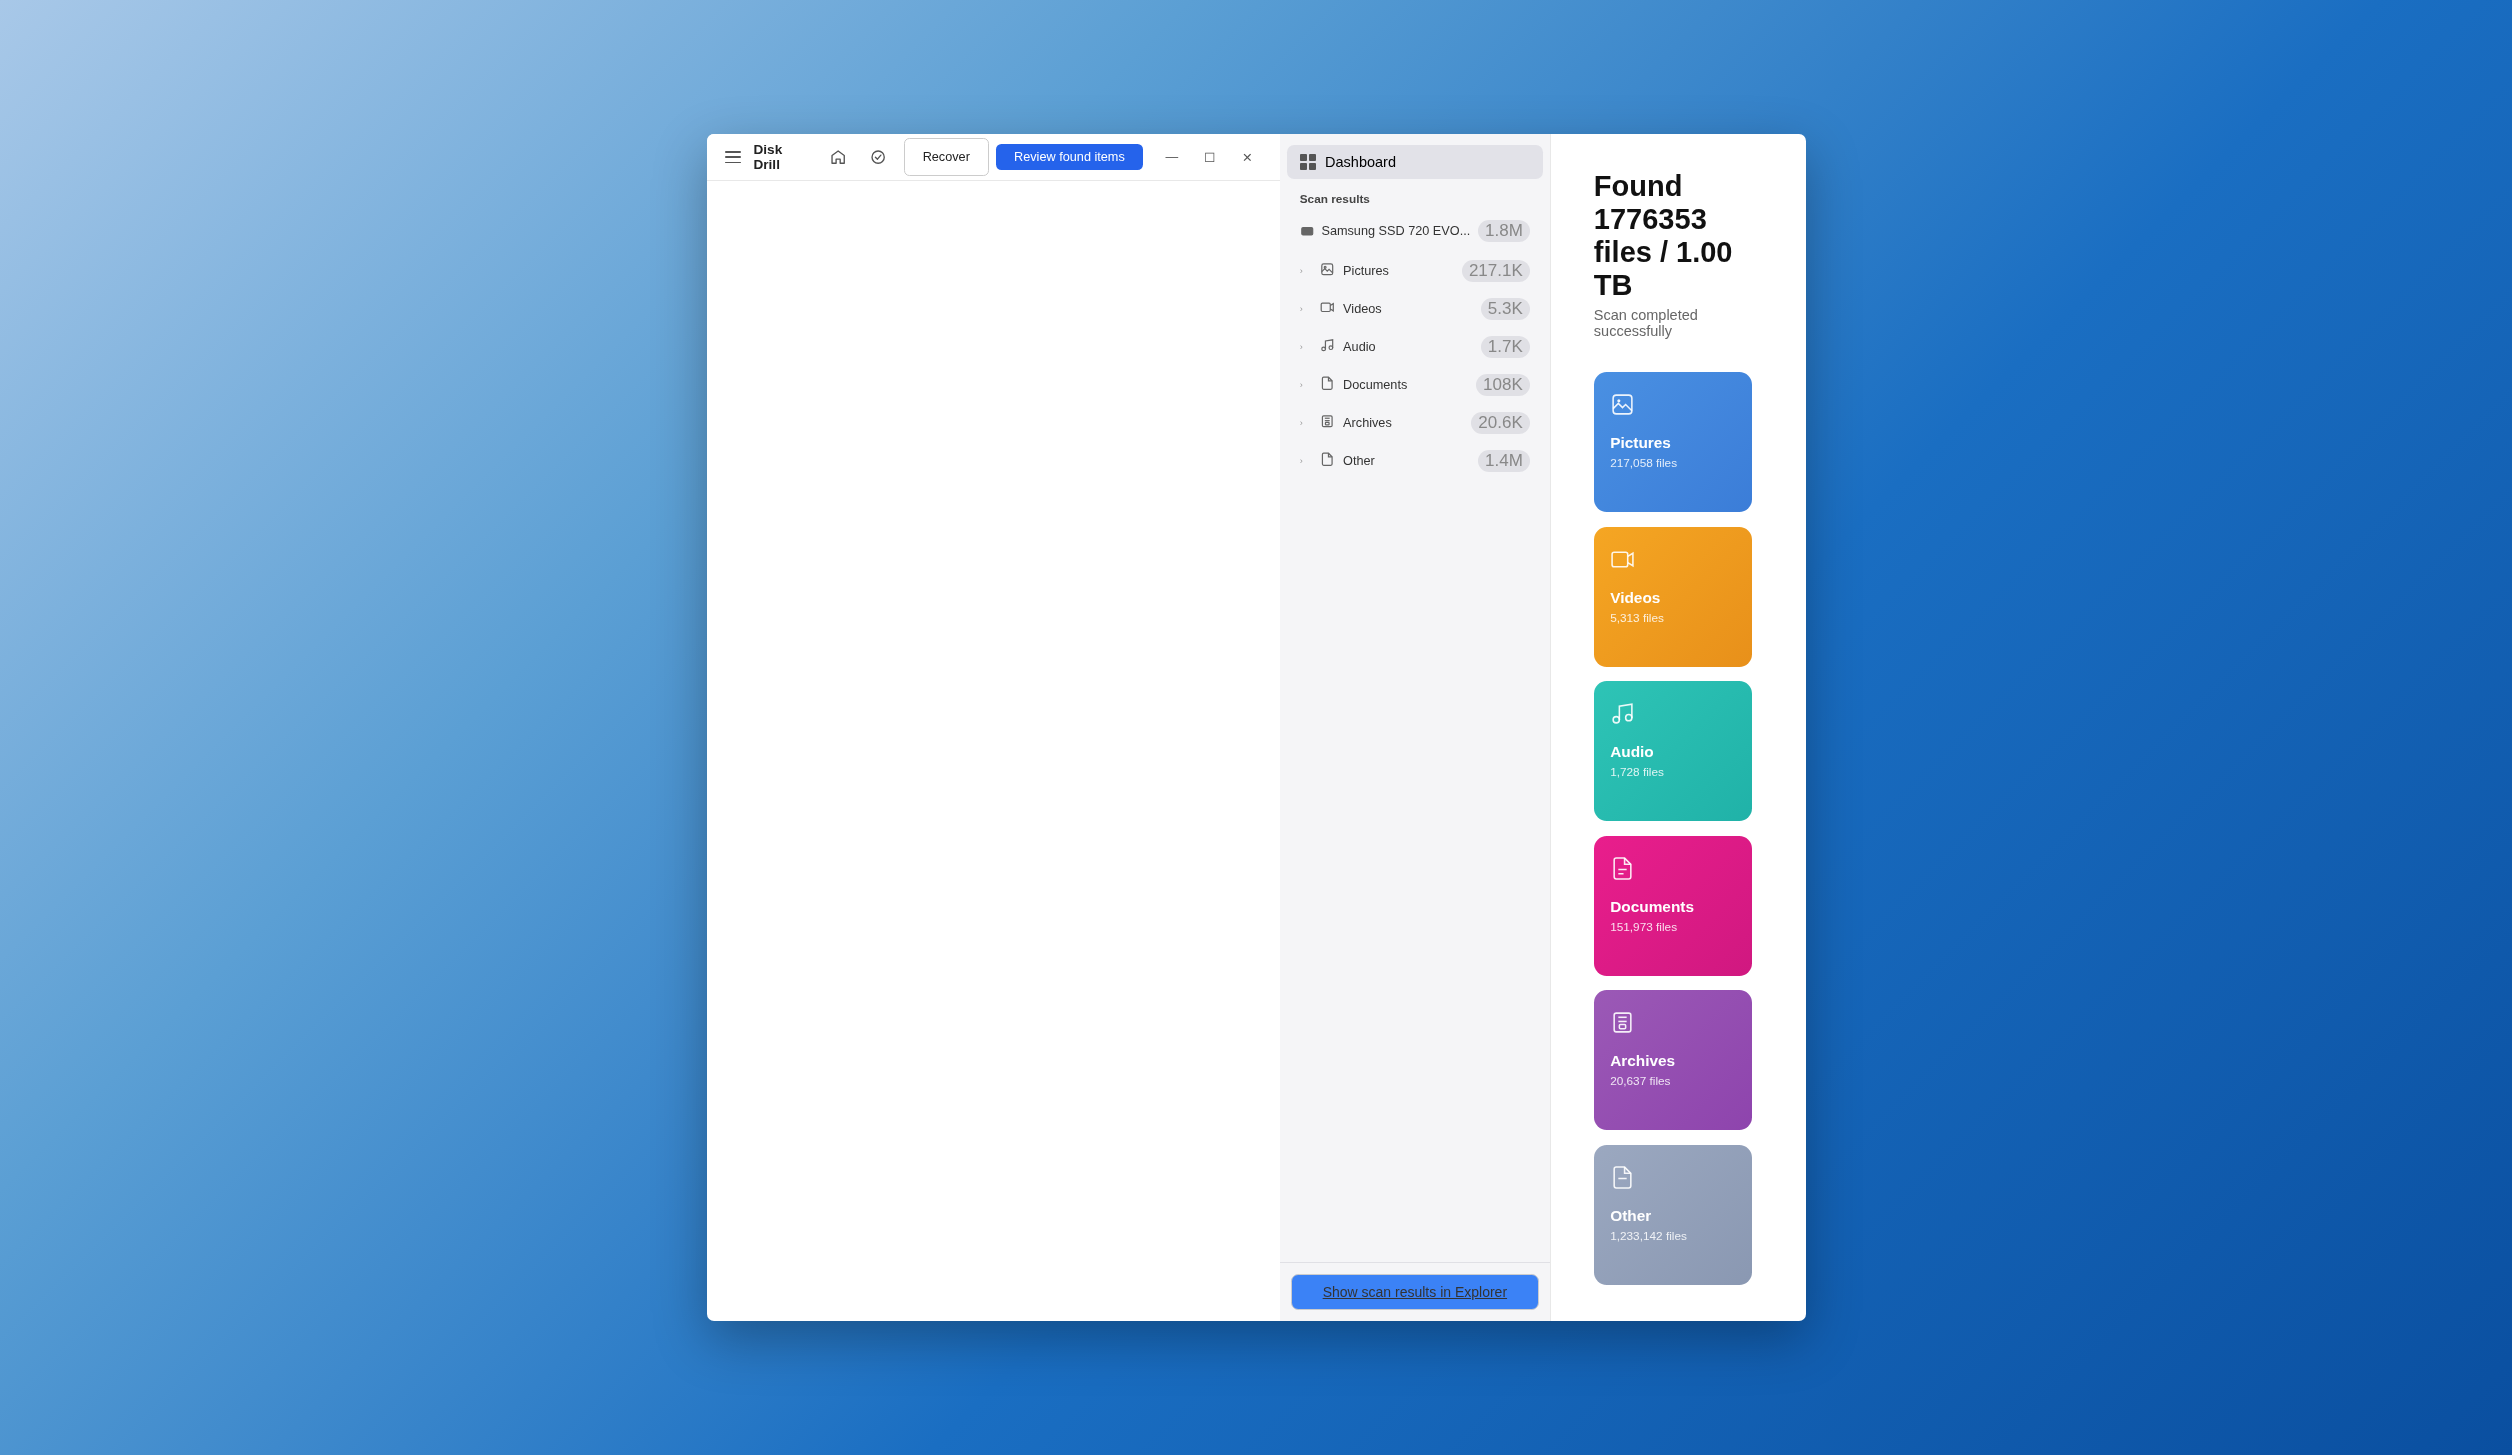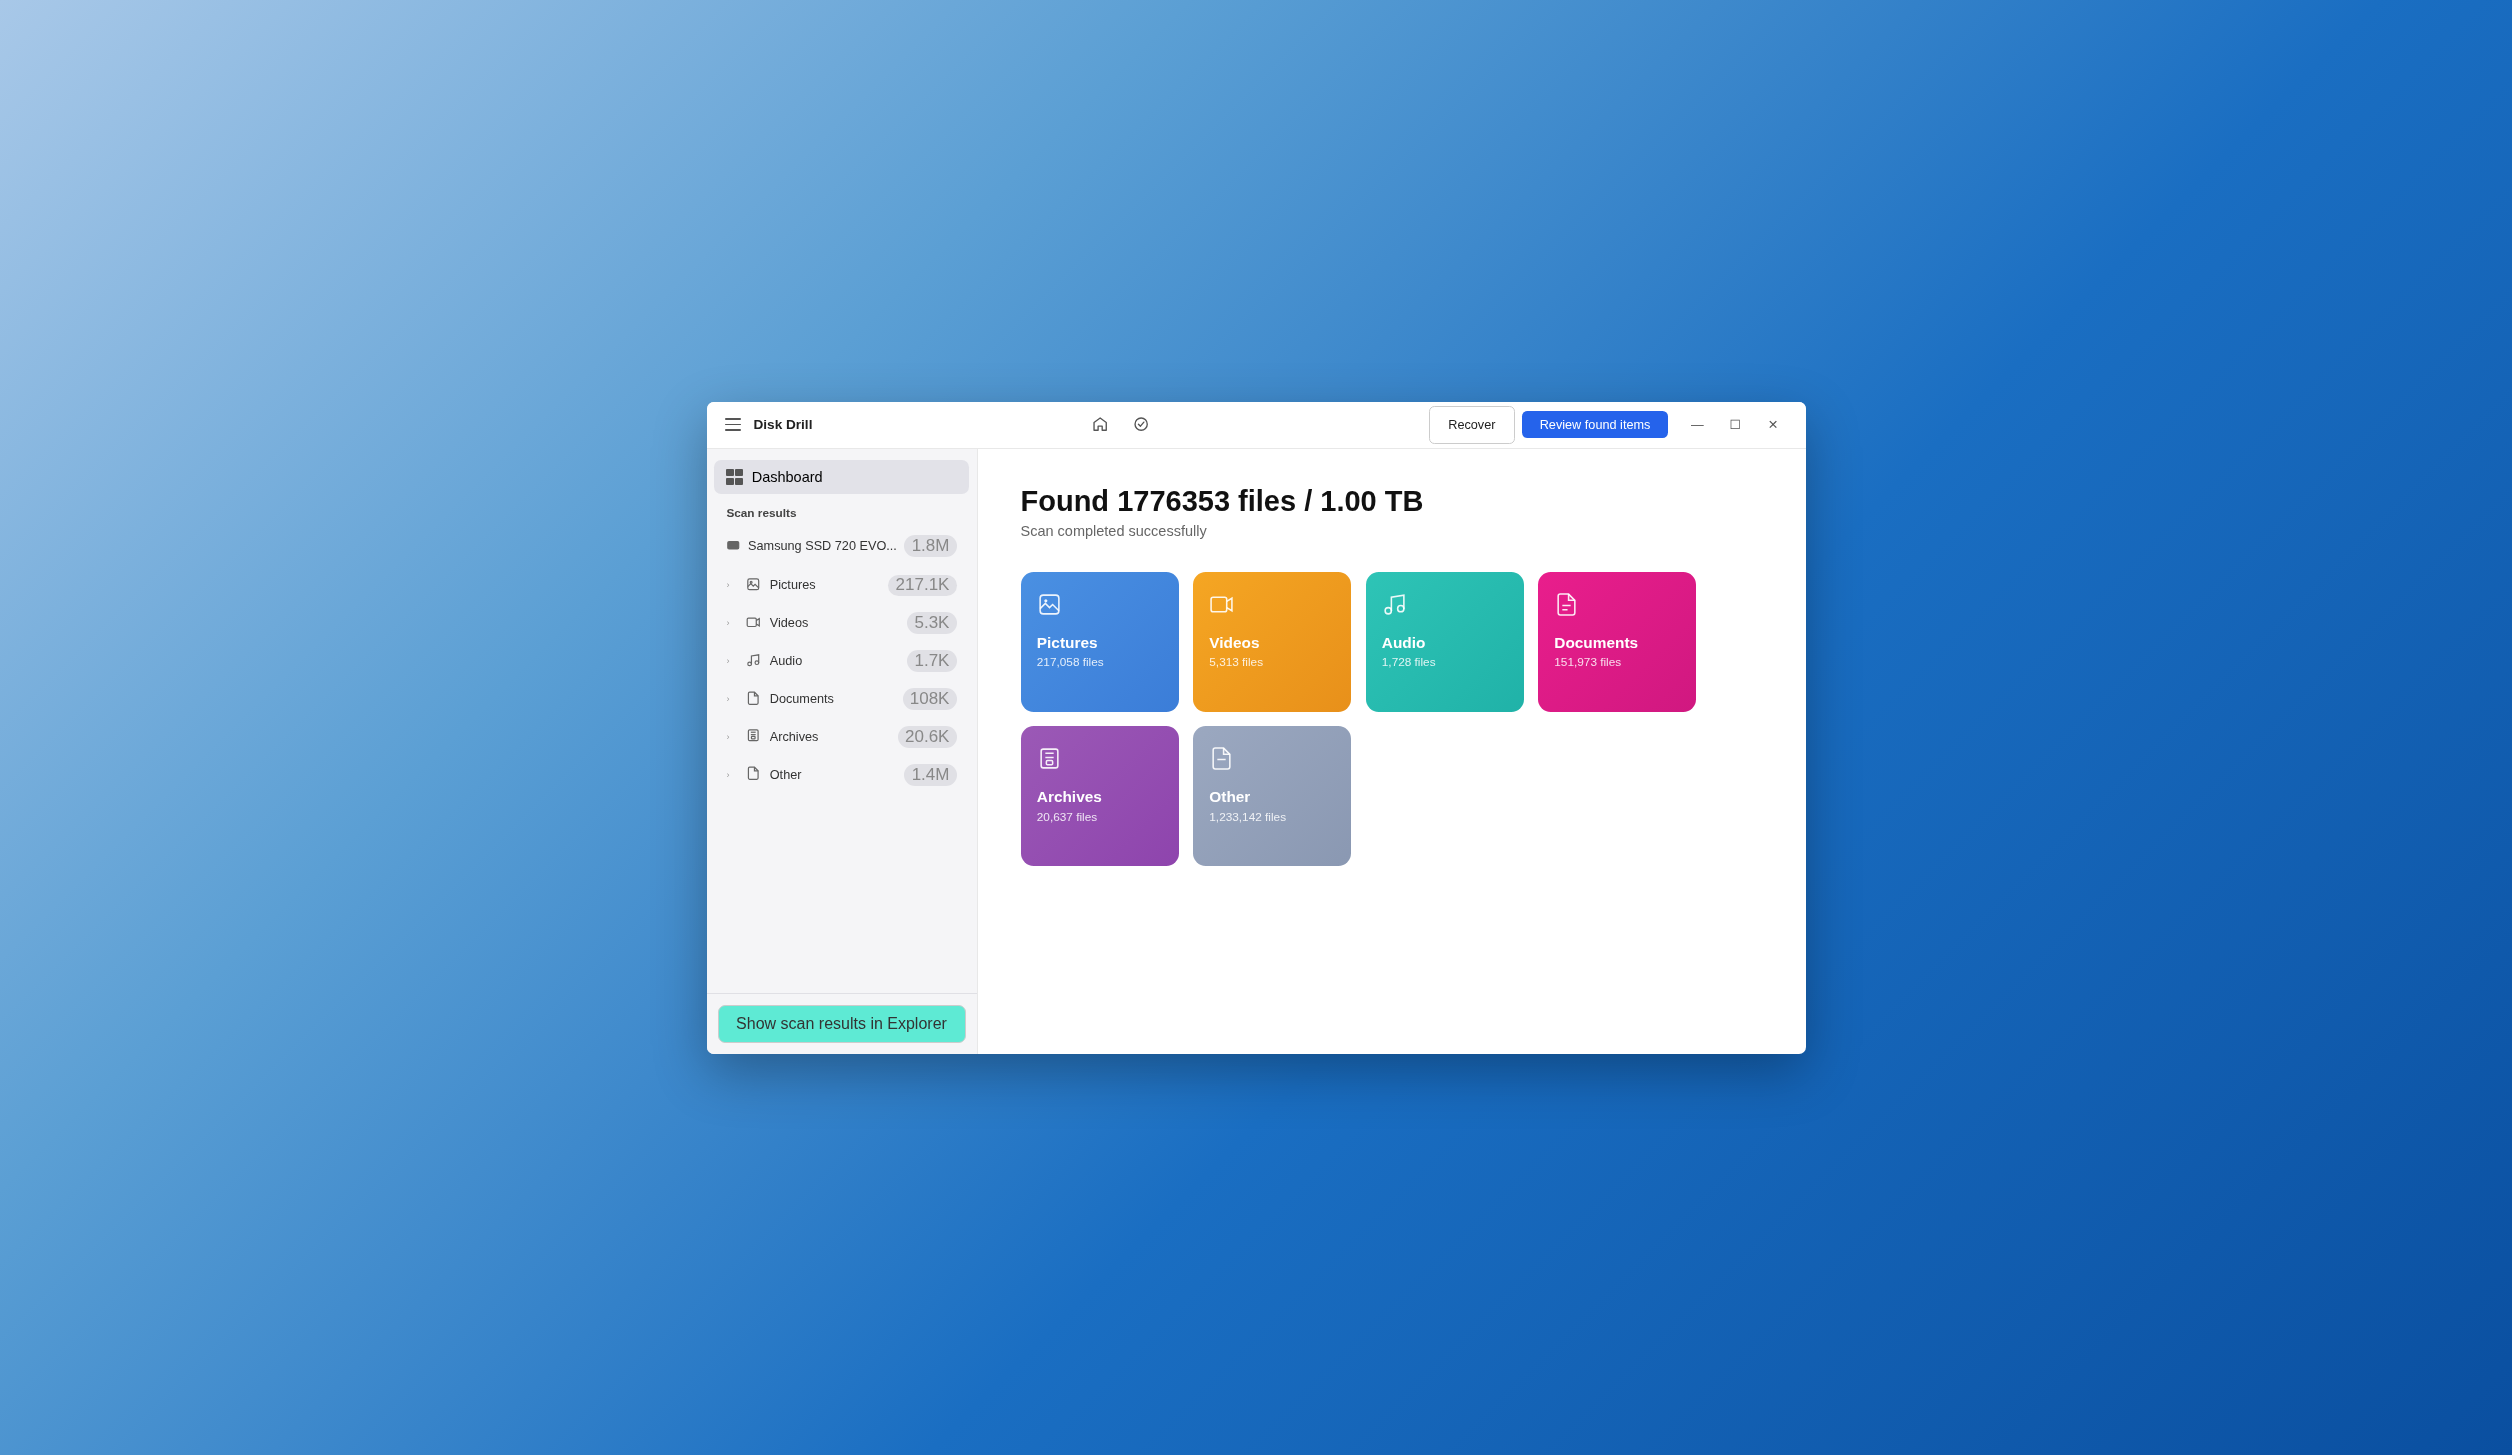--- a/index.html
+++ b/index.html
@@ -14,21 +14,20 @@
       padding: 36px;
     }
 
     .window {
       background: #fff;
       border-radius: 7px;
       box-shadow: 0 18px 54px rgba(0,0,0,0.3);
       width: 1099px;
       min-height: 652px;
       display: flex;
-      flex-direction: column;
       overflow: hidden;
     }
 
     
     .title-bar {
       display: flex;
       align-items: center;
       padding: 0 14.5px;
       height: 47px;
       background: #fff;
@@ -237,25 +236,26 @@
 
     .sidebar-footer {
       padding: 11px;
       border-top: 0.9px solid #e0e0e5;
     }
 
     .btn-show-explorer {
       width: 100%;
       padding: 9px;
       border: 1.4px solid #ccc;
-      background: #5eead4;
+      background: #3b82f6;
       border-radius: 7.2px;
-      font-size: 16px;
+      font-size: 14px;
       cursor: pointer;
       color: #333;
+      text-decoration: underline;
     }
 
     
     .main-content {
       flex: 1;
       padding: 36px 43px;
       overflow-y: auto;
     }
 
     .scan-title {

